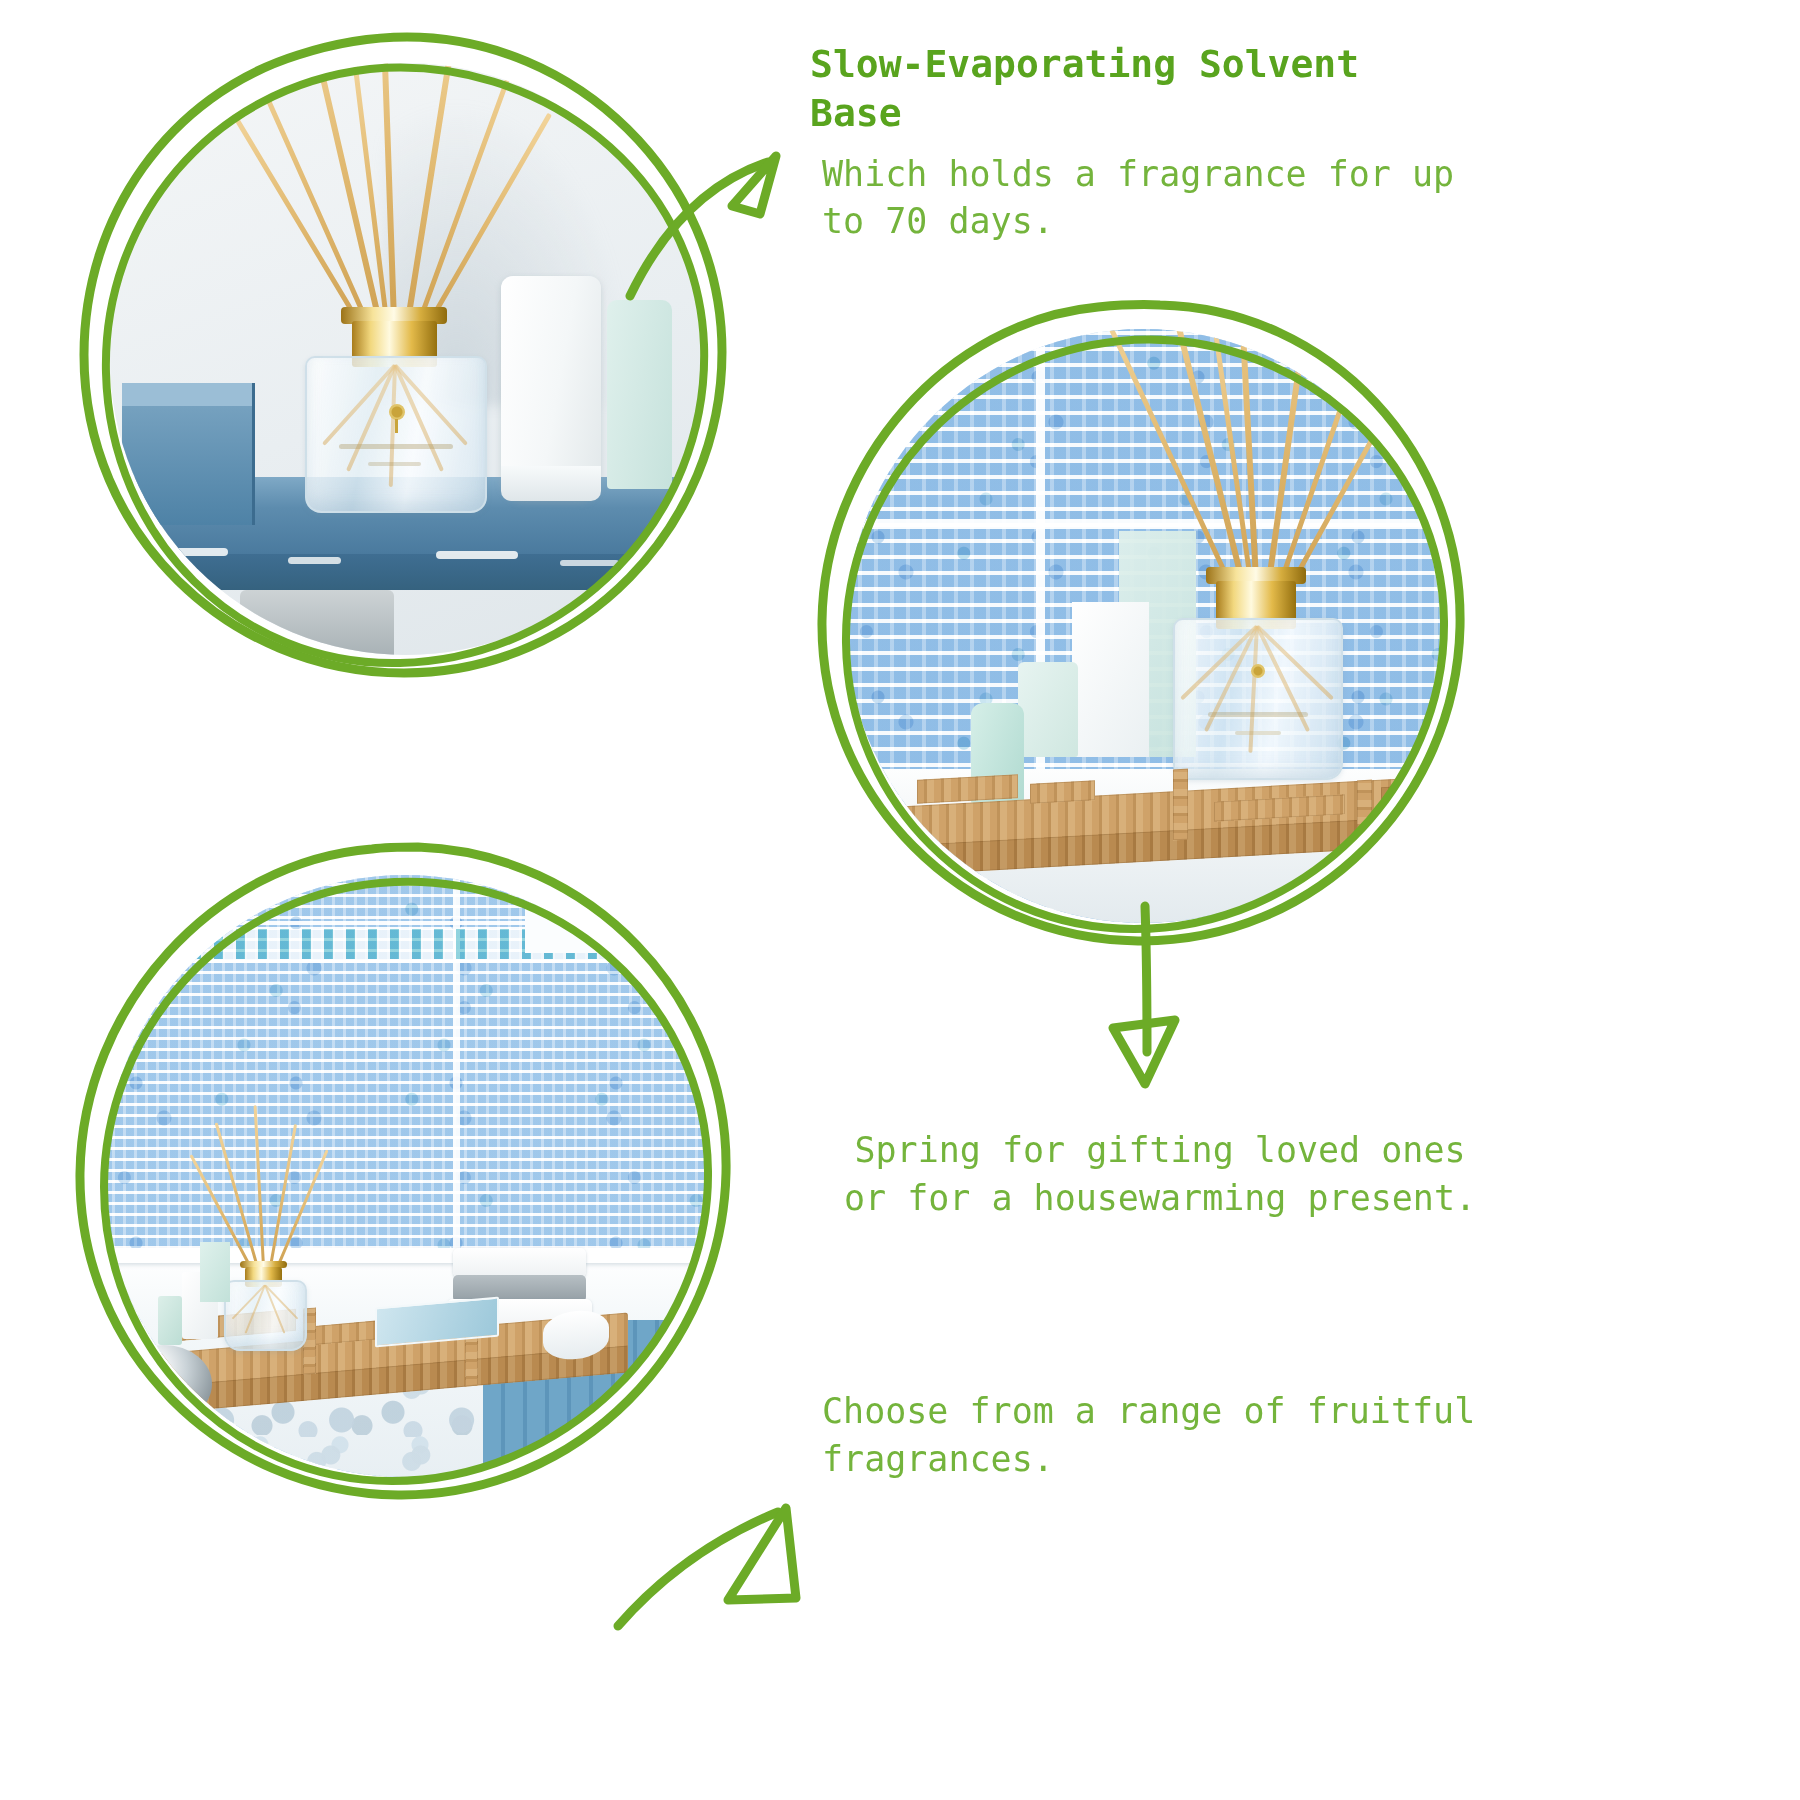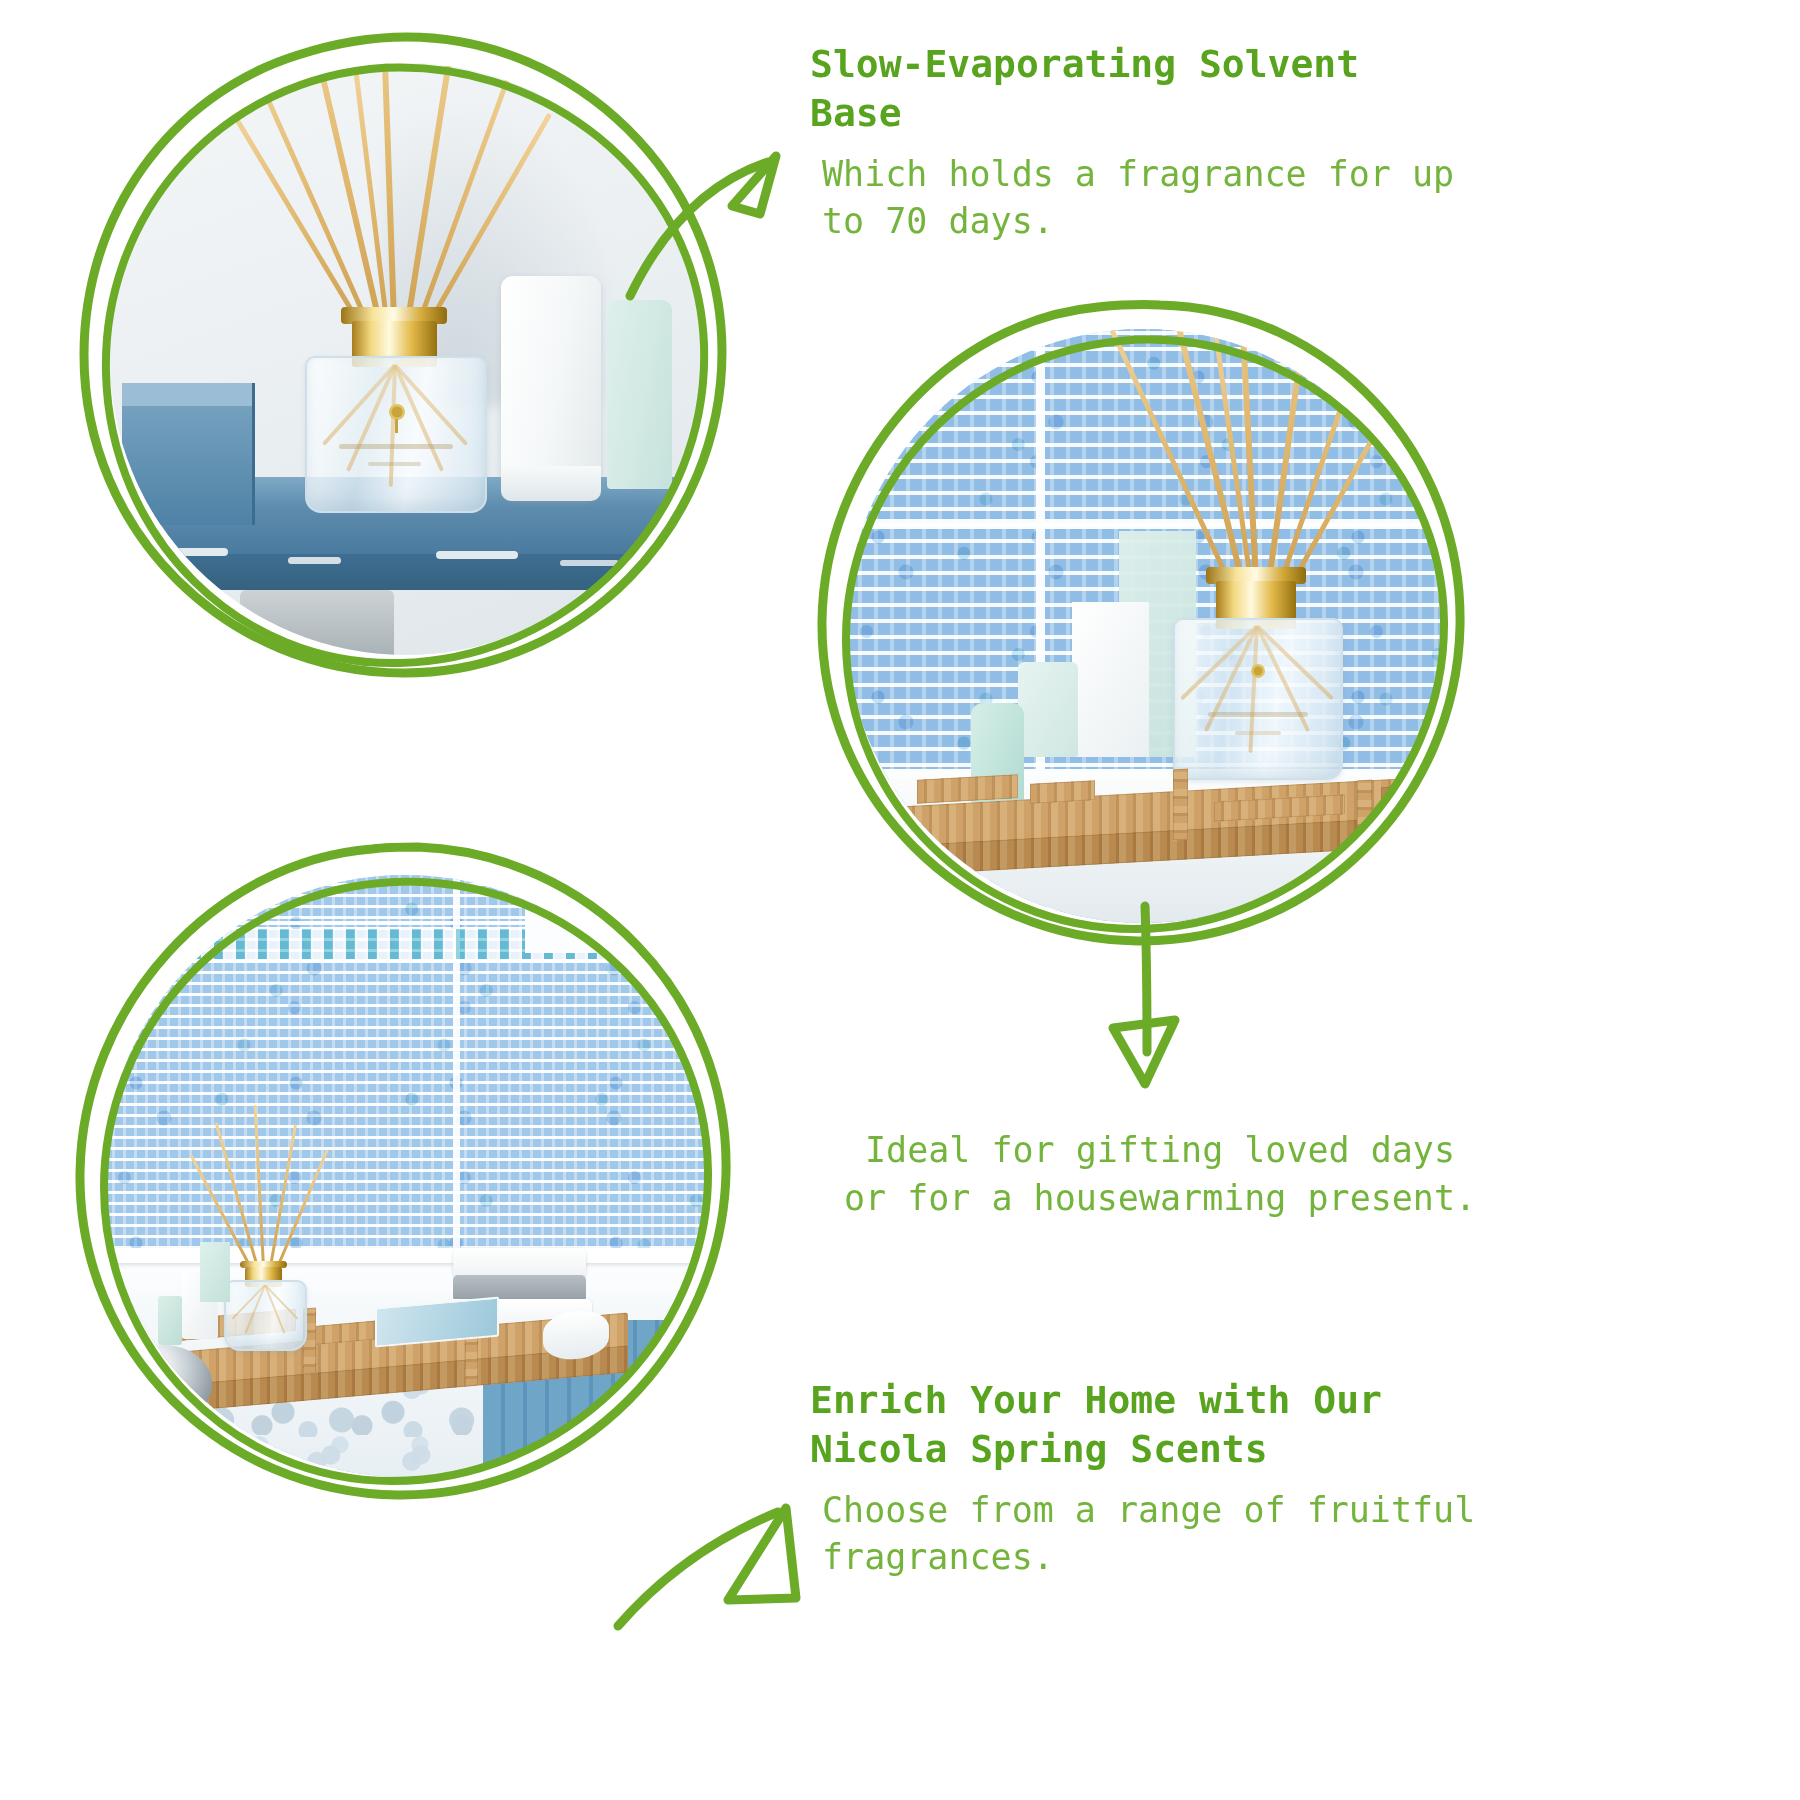--- a/index.html
+++ b/index.html
@@ -288,21 +288,21 @@
   </div>
 
   <svg class="arrow" style="left:1085px;top:900px;width:140px;height:220px;" viewBox="0 0 140 220">
     <g fill="none" stroke="#6CAB27" stroke-width="9" stroke-linecap="round" stroke-linejoin="round">
       <path d="M60 6 C62 62 62 108 62 152"></path>
       <path d="M28 128 L90 120 L60 184 Z"></path>
     </g>
   </svg>
 
   <div class="textblock tb-center" style="left:800px;top:1115px;width:720px;">
-    <p class="body">Ideal for gifting loved days
+    <p class="body">Spring for gifting loved ones
 or for a housewarming present.</p>
   </div>
 
   <div class="medallion" style="left:62px;top:835px;width:680px;height:680px;">
     <div class="photo" style="left:42px;top:40px;width:602px;height:602px;">
       <div class="scene">
         <div class="mosaic fine"></div>
 
         <div style="position:absolute;left:58%;top:0;width:7px;height:66%;background:rgba(255,255,255,.9);"></div>
 
@@ -394,19 +394,17 @@
   </div>
 
   <svg class="arrow" style="left:600px;top:1400px;width:240px;height:230px;" viewBox="0 0 240 230">
     <g fill="none" stroke="#6CAB27" stroke-width="9" stroke-linecap="round" stroke-linejoin="round">
       <path d="M18 226 C58 180 110 140 178 112"></path>
       <path d="M128 200 L186 108 L196 198 Z"></path>
     </g>
   </svg>
 
   <div class="textblock tb-left" style="left:810px;top:1376px;width:710px;">
-    <p class="heading">Enrich Your Home with Our
-Nicola Spring Scents</p>
     <p class="body">Choose from a range of fruitful
 fragrances.</p>
   </div>
 
 </div>
 
 </body></html>

